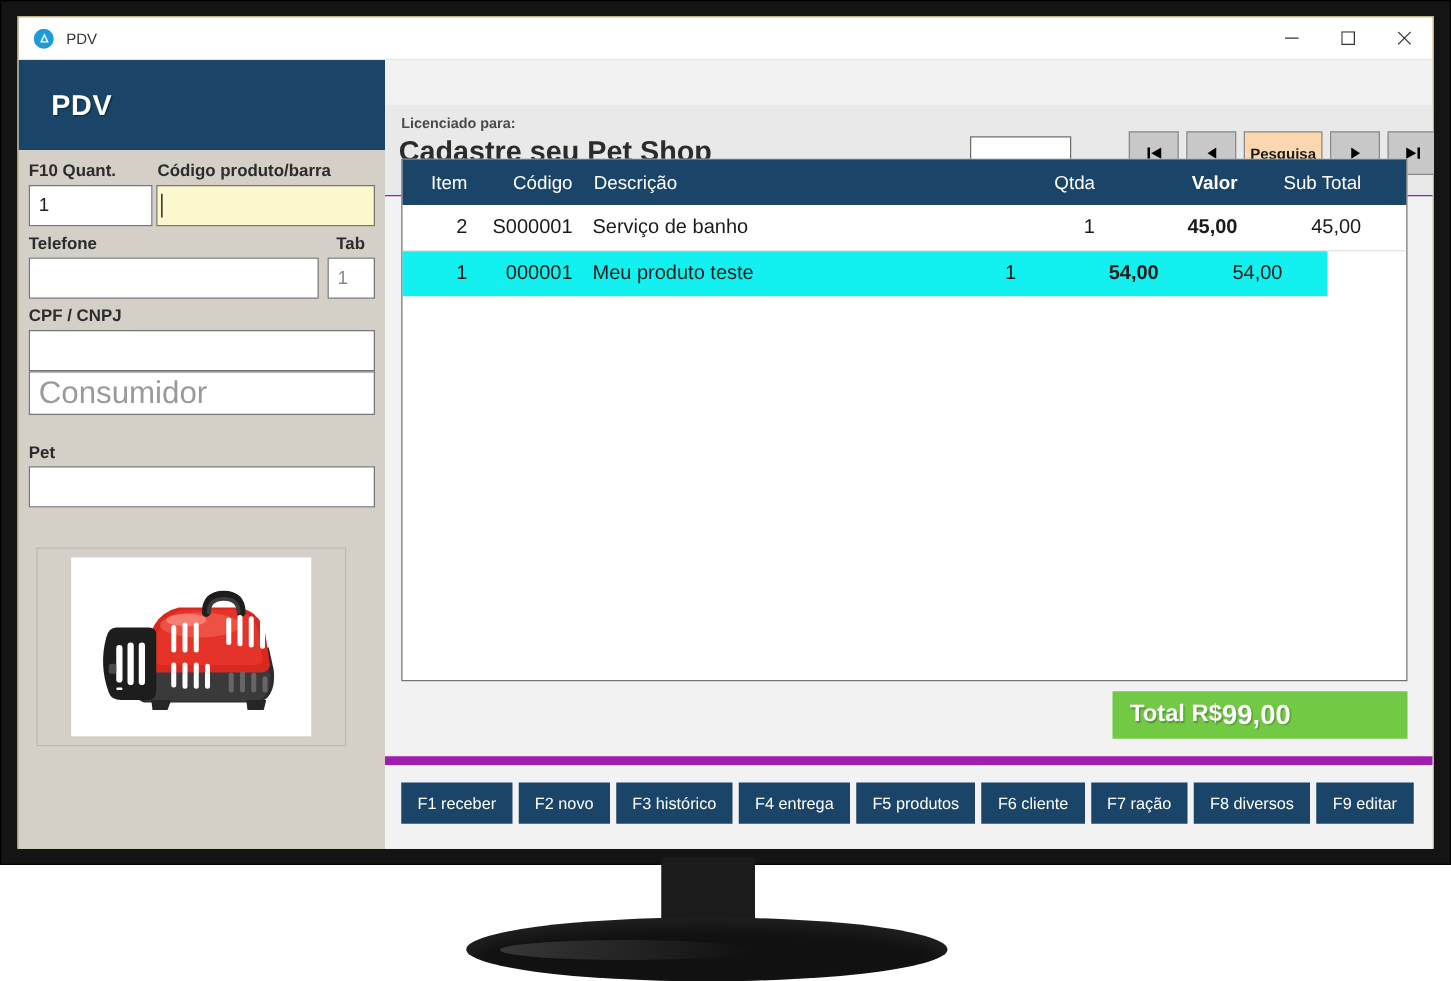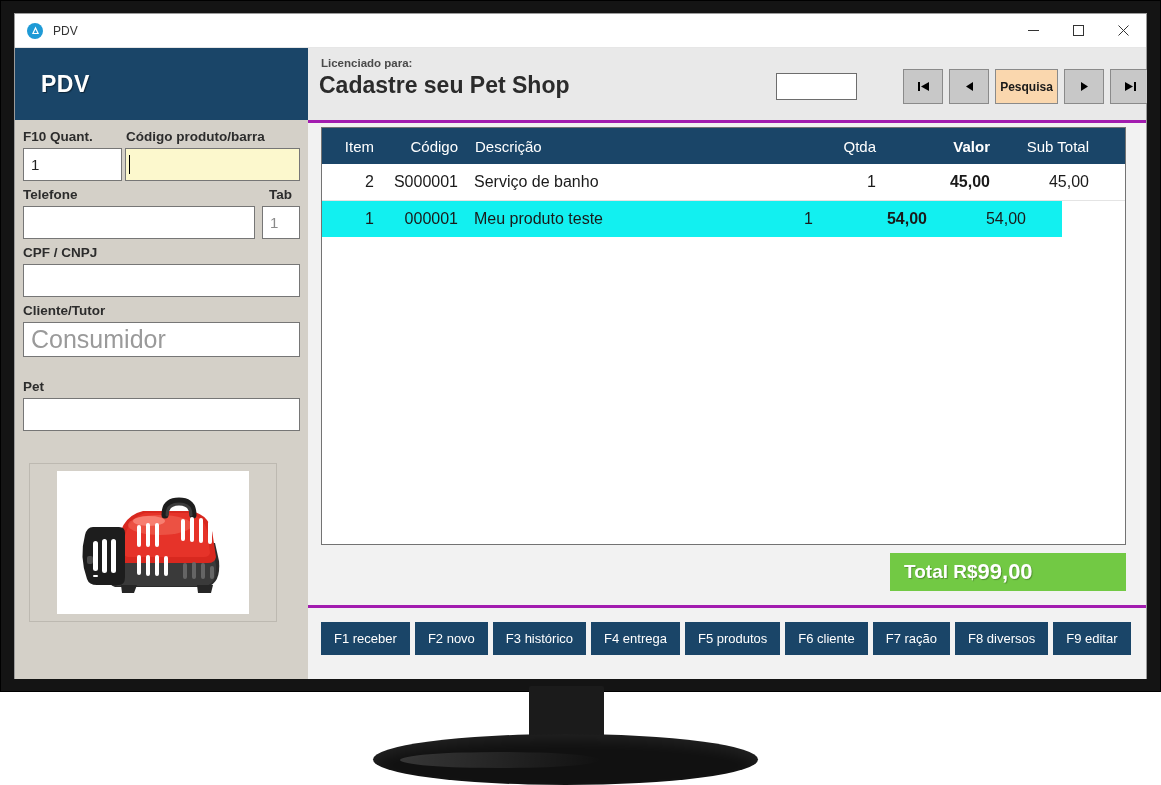--- a/index.html
+++ b/index.html
@@ -221,21 +221,22 @@
     left: 293px; top: 0;
     width: 838px;
     height: 631px;
     background: #f2f2f2;
     box-sizing: border-box;
   }
   .lic-header {
     position: relative;
     height: 72px;
     background: #e9e9e9;
-    border-bottom: 3px solid #a21caf;
+    border-bottom: 1px solid #a21caf;
+    margin-top: 36px;
   }
   .lic-small {
     position: absolute;
     left: 13px; top: 9px;
     font-size: 11.5px;
     font-weight: bold;
     color: #4a4a4a;
   }
   .lic-big {
     position: absolute;
@@ -343,21 +344,21 @@
     text-shadow: 1px 1px 1px rgba(0,0,0,0.28);
   }
 
   
   .fn-bar {
     position: absolute;
     left: 0; top: 557px;
     width: 838px;
     height: 74px;
     background: #f2f2f2;
-    border-top: 3px solid #a21caf;
+    border-top: 7px solid #a21caf;
   }
   .fn-row {
     position: absolute;
     left: 13px; top: 14px;
     display: flex;
     gap: 5px;
   }
   .fn-btn {
     background: #1a4568;
     color: #ffffff;
@@ -438,21 +439,20 @@
               <div class="fld-label" style="margin-right:8px">Tab</div>
             </div>
             <div class="row" style="gap:7px">
               <div class="inp tel"></div>
               <div class="inp tab">1</div>
             </div>
 
             <div class="fld-label" style="margin-top:5px">CPF / CNPJ</div>
             <div class="inp wide"></div>
 
-            <div class="fld-label" style="margin-top:5px">Cliente/Tutor</div>
             <div class="inp wide cliente">
               <span class="placeholder-text">Consumidor</span>
             </div>
 
             <div class="fld-label" style="margin-top:21px">Pet</div>
             <div class="inp wide"></div>
           </div>
 
           <div class="thumb-frame">
             <div class="thumb-inner">

